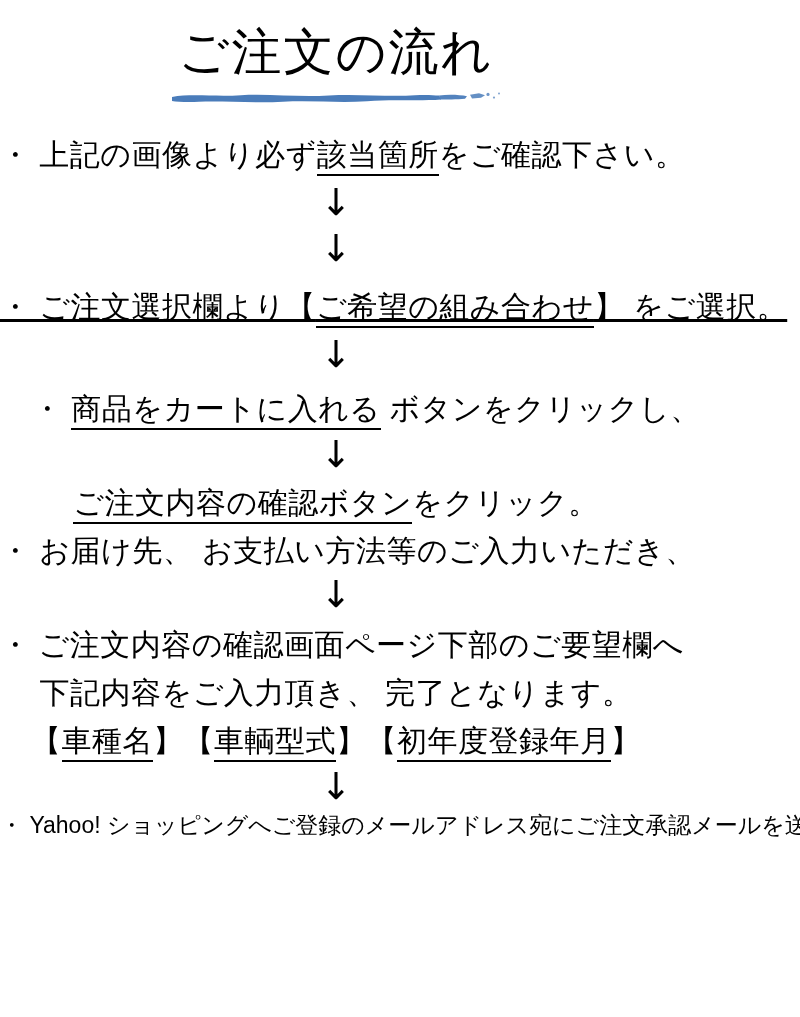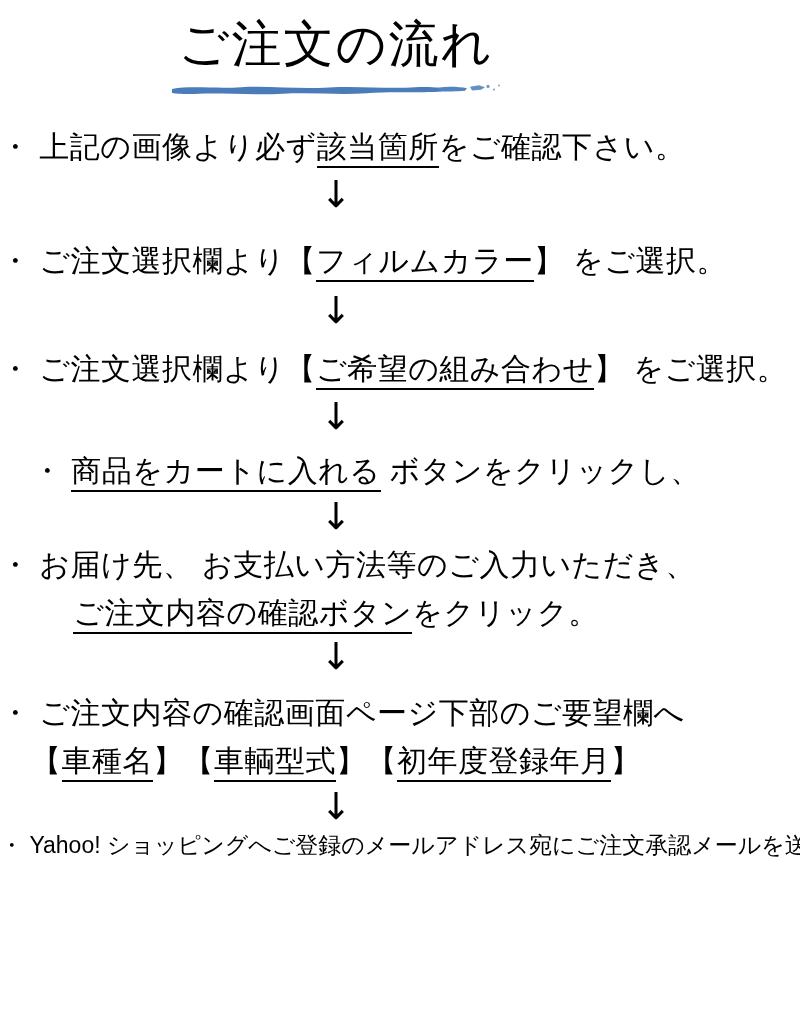--- a/index.html
+++ b/index.html
@@ -5,21 +5,21 @@
   :root { --accent: #4a7cba; --ink: #000000; }
   * { box-sizing: border-box; }
   html, body { margin: 0; padding: 0; }
   body {
     width: 800px; height: 1017px;
     background: #ffffff;
     color: var(--ink);
     font-family: "Liberation Sans", "DejaVu Sans", sans-serif;
     overflow: hidden;
   }
-  .page { padding-top: 12px; width: 672px; }
+  .page { padding-top: 20px; width: 672px; }
   .title {
     margin: 0;
     font-size: 50px;
     line-height: 65px;
     font-weight: normal;
     text-align: center;
     letter-spacing: 2px;
   }
   .stroke-wrap { text-align: center; margin-top: 4px; height: 18px; line-height: 0; }
   .step {
@@ -42,27 +42,27 @@
   }
   .footer-step {
     font-size: 23px;
     line-height: 32px;
     letter-spacing: 0;
   }
   #step-1 { margin-top: 24px; }
   #arrow-1 { margin-top: 4px; }
   #step-2 { margin-top: 22px; }
   #arrow-2 { margin-top: 6px; }
-  #step-3 { margin-top: 14px; }
+  #step-3 { margin-top: 14px; text-decoration: underline; }
   #arrow-3 { margin-top: 4px; }
   #step-4 { margin-top: 10px; margin-left: 32px; }
   #arrow-4 { margin-top: 2px; }
   #step-5 { margin-top: 4px; }
   #arrow-5 { margin-top: 0; }
-  #step-6 { margin-top: 12px; }
+  #step-6 { margin-top: 6px; font-family: Liberation Serif, serif; }
   #arrow-6 { margin-top: 2px; }
   #step-7 { margin-top: 2px; }
 </style>
 </head>
 <body>
 
 <div class="page">
 
   <h1 class="title">ご注文の流れ</h1>
 
@@ -76,47 +76,45 @@
       <circle fill="#4a7cba" opacity="0.7" cx="328" cy="4.6" r="1"></circle>
     </svg>
   </div>
 
   <div class="step" id="step-1">
     <div><span>・ 上記の画像より必ず</span><span class="u">該当箇所</span><span>をご確認下さい。</span></div>
   </div>
 
   <div class="arrow" id="arrow-1">↓</div>
 
-  <div class="step" id="step-2">
-    <div><span>・ ご注文選択欄より【</span><span class="u">フィルムカラー</span><span>】 をご選択。</span></div>
-  </div>
 
   <div class="arrow" id="arrow-2">↓</div>
 
   <div class="step" id="step-3">
     <div><span>・ ご注文選択欄より【</span><span class="u">ご希望の組み合わせ</span><span>】 をご選択。</span></div>
   </div>
 
   <div class="arrow" id="arrow-3">↓</div>
 
   <div class="step" id="step-4">
     <div><span>・ </span><span class="u">商品をカートに入れる</span><span> ボタンをクリックし、</span></div>
   </div>
 
   <div class="arrow" id="arrow-4">↓</div>
 
   <div class="step" id="step-5">
+    <div><span class="u">ご注文内容の確認ボタン</span><span>をクリック。</span></div>
     <div><span>・ お届け先、 お支払い方法等のご入力いただき、</span></div>
-    <div><span class="u">ご注文内容の確認ボタン</span><span>をクリック。</span></div>
   </div>
 
   <div class="arrow" id="arrow-5">↓</div>
 
   <div class="step" id="step-6">
     <div><span>・ ご注文内容の確認画面ページ下部のご要望欄へ</span></div>
+    <div><span>下記内容をご入力頂き、 完了となります。</span></div>
     <div><span>【</span><span class="u">車種名</span><span>】【</span><span class="u">車輌型式</span><span>】【</span><span class="u">初年度登録年月</span><span>】</span></div>
   </div>
 
   <div class="arrow" id="arrow-6">↓</div>
 
   <div class="step footer-step" id="step-7">
     <div><span>・ Yahoo! ショッピングへご登録のメールアドレス宛にご注文承認メールを送信。</span></div>
   </div>
 
 </div>

